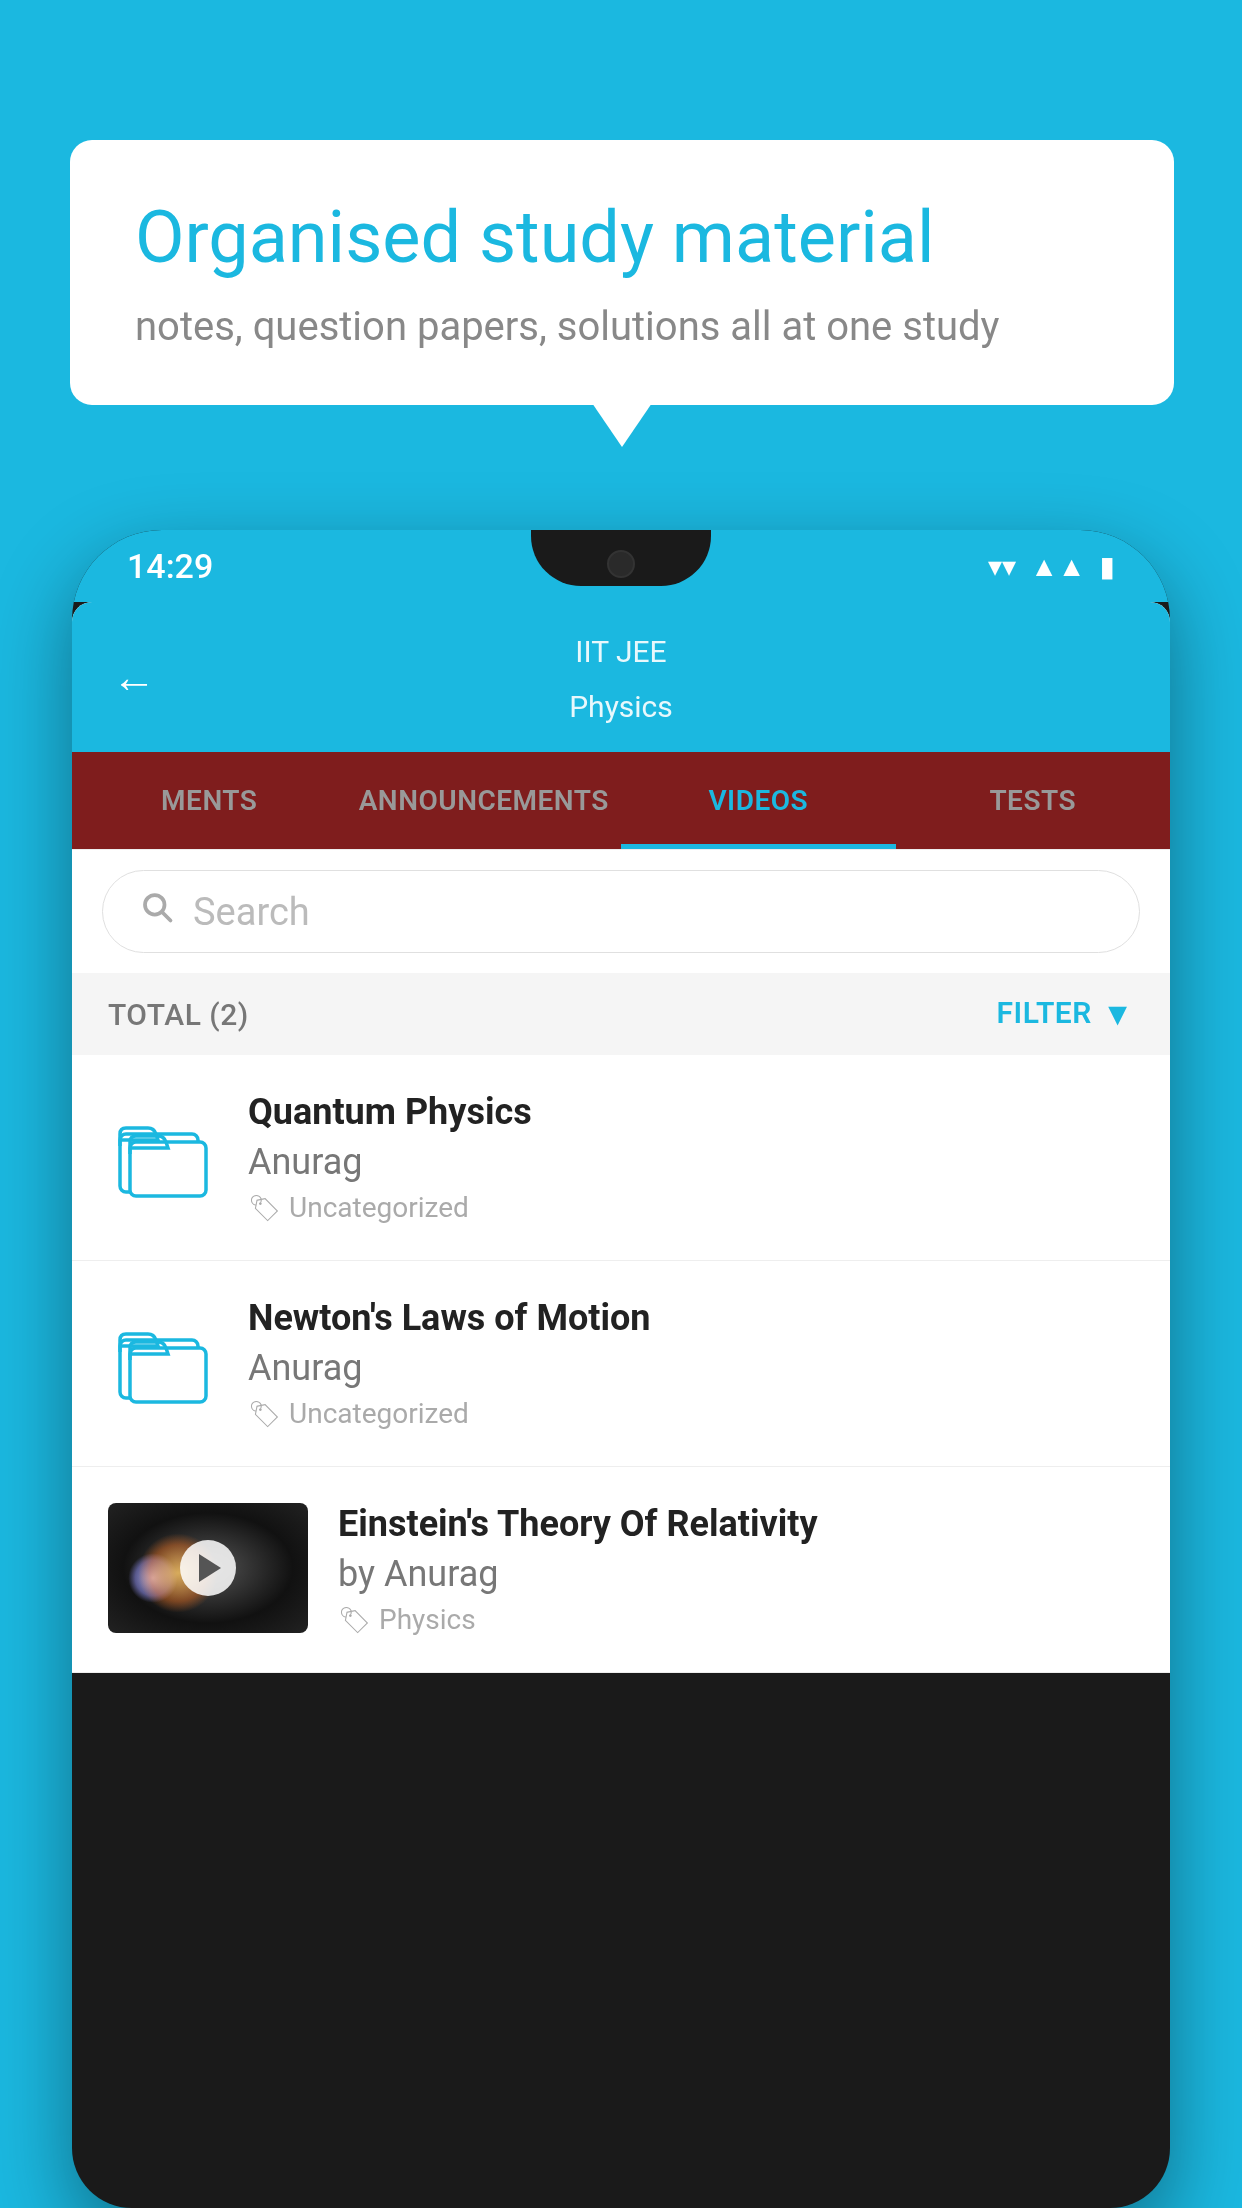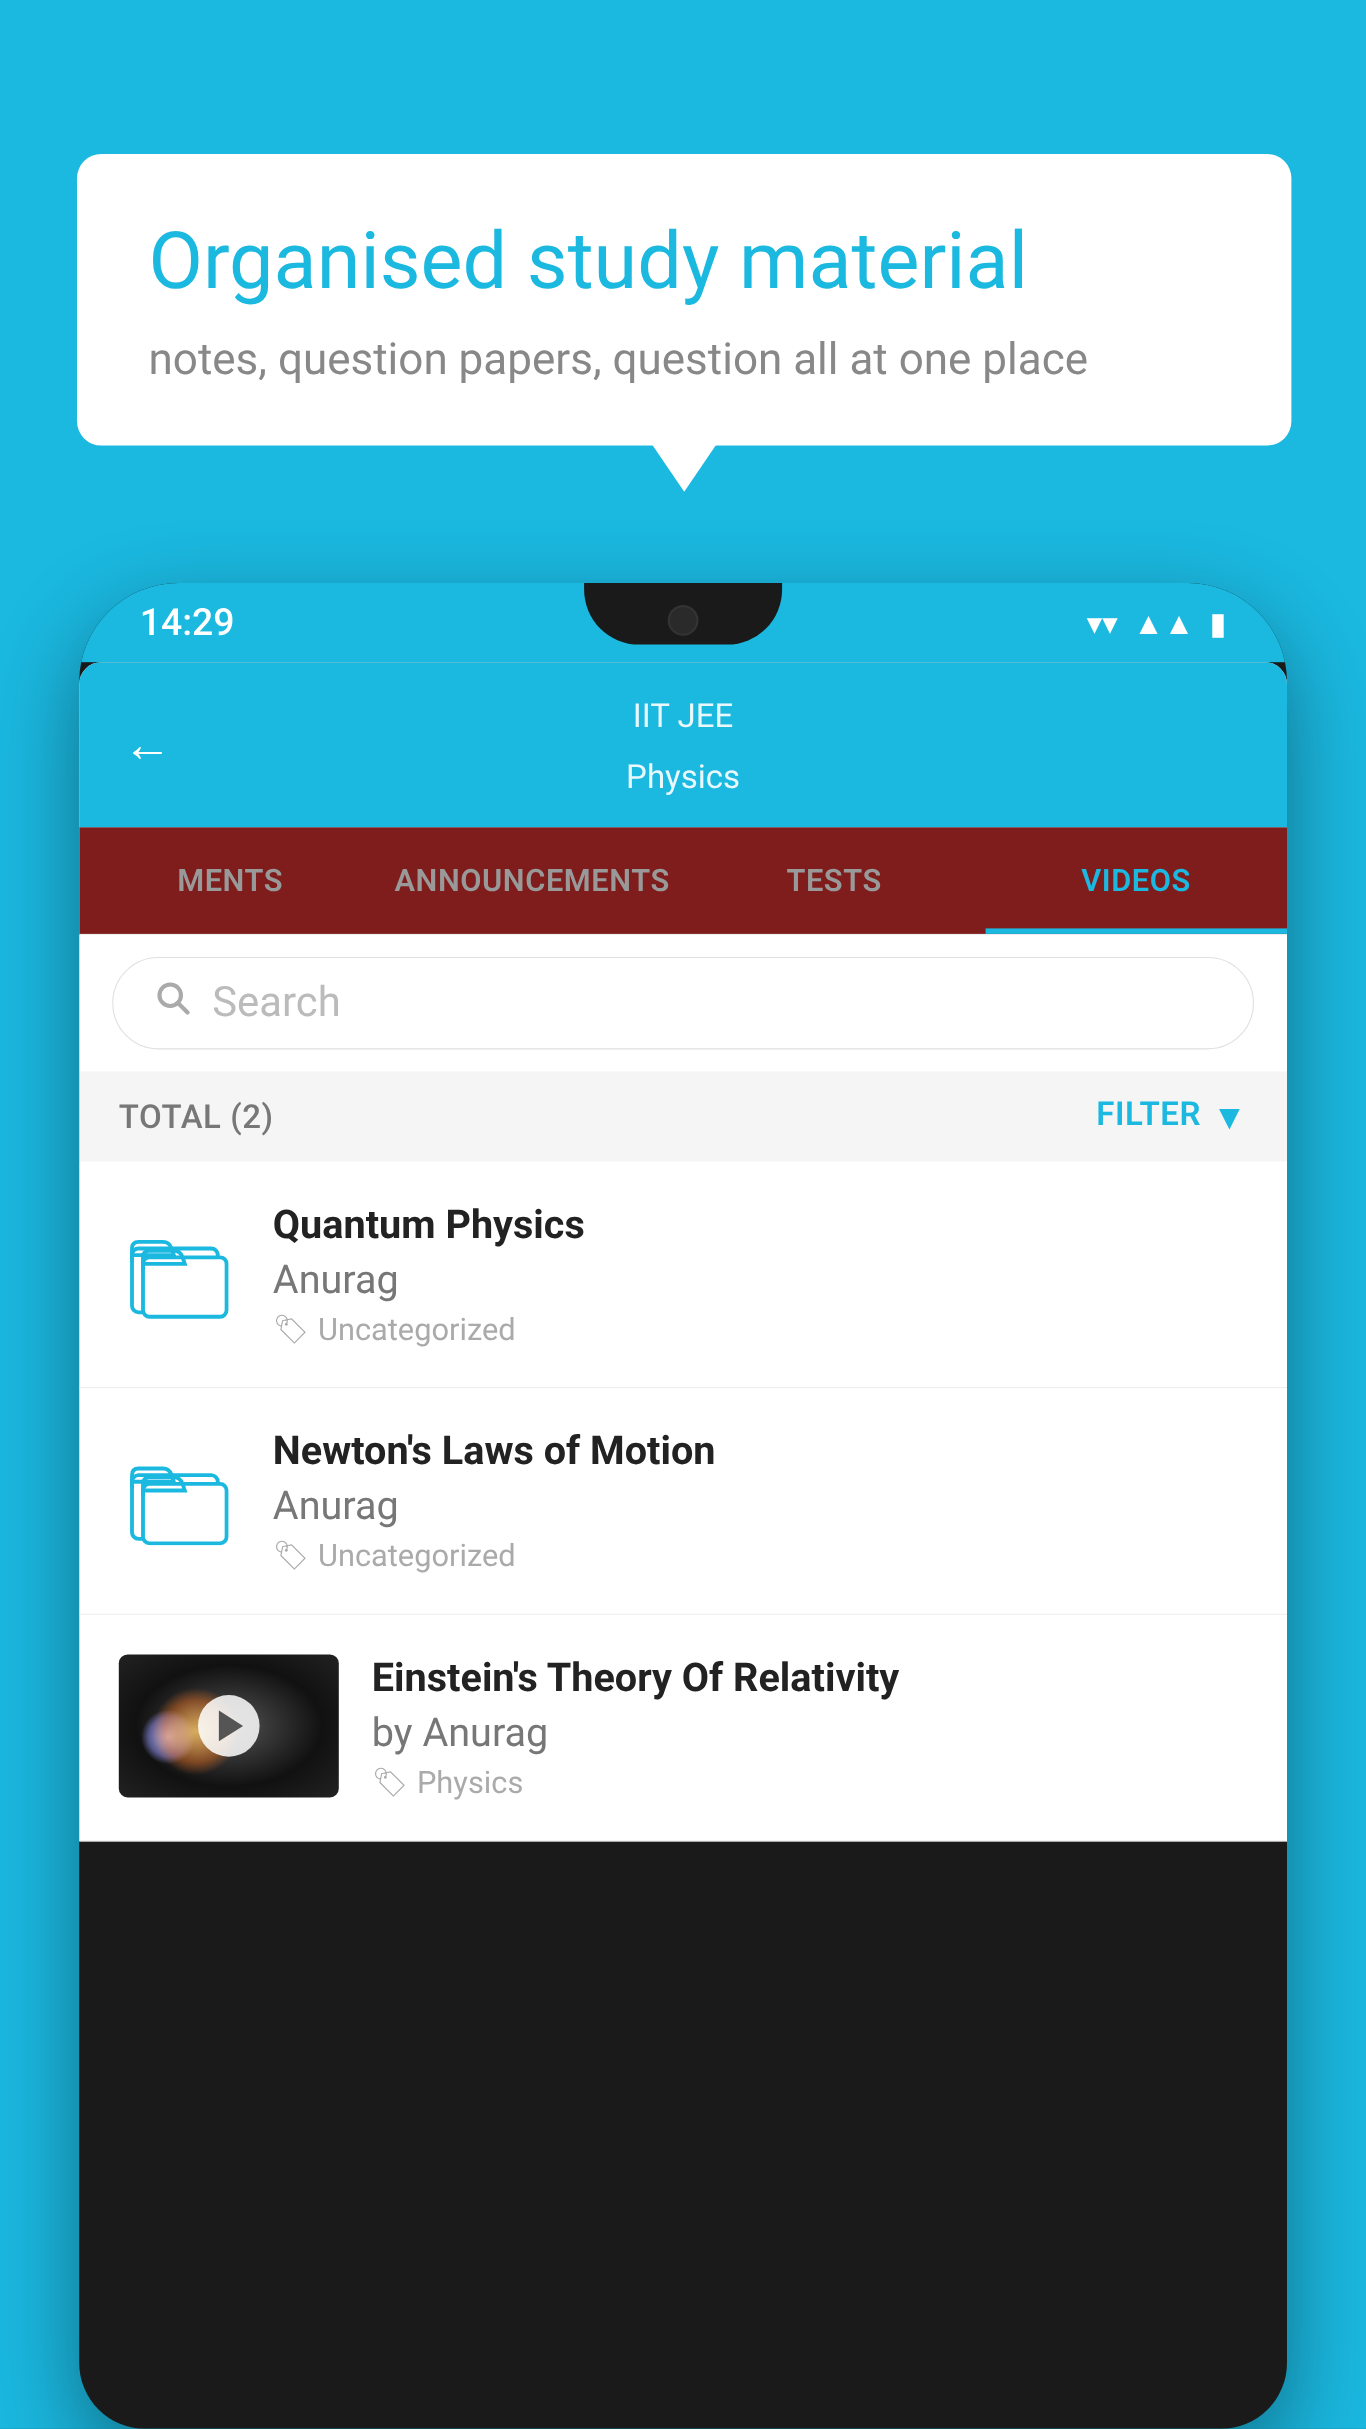--- a/index.html
+++ b/index.html
@@ -371,21 +371,21 @@
     }
   </style>
 </head>
 <body>
 
 <div style="width:1242px;height:2208px;background:#1bb8e0;position:relative;">
 
   <div class="speech-bubble-container">
     <div class="speech-bubble">
       <div class="speech-bubble-title">Organised study material</div>
-      <div class="speech-bubble-subtitle">notes, question papers, question all at one place</div>
+      <div class="speech-bubble-subtitle">notes, question papers, solutions all at one study</div>
     </div>
   </div>
 
   <div class="phone-frame">
 
     <div class="notch">
       <div class="notch-camera"></div>
     </div>
 
     <div class="status-bar">
@@ -405,22 +405,22 @@
           <div class="header-subtitle">
             <span>IIT JEE</span>
             <span>Physics</span>
           </div>
         </div>
       </div>
 
       <div class="tabs">
         <div class="tab">MENTS</div>
         <div class="tab">ANNOUNCEMENTS</div>
+        <div class="tab active">VIDEOS</div>
         <div class="tab">TESTS</div>
-        <div class="tab active">VIDEOS</div>
       </div>
 
       <div class="search-bar">
         <div class="search-input-container">
           <span class="search-icon-svg">
             <svg width="36" height="36" viewBox="0 0 24 24" fill="none" stroke="#aaa" stroke-width="2.5" stroke-linecap="round" stroke-linejoin="round">
               <circle cx="10.5" cy="10.5" r="6.5"></circle>
               <line x1="15.5" y1="15.5" x2="21" y2="21"></line>
             </svg>
           </span>

